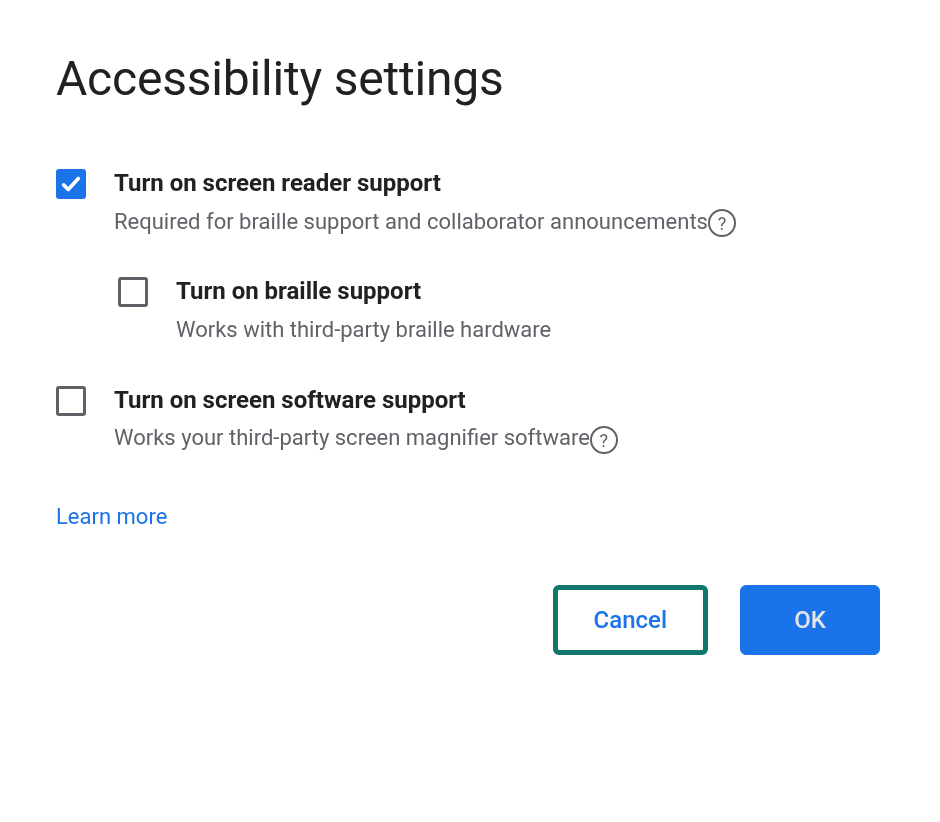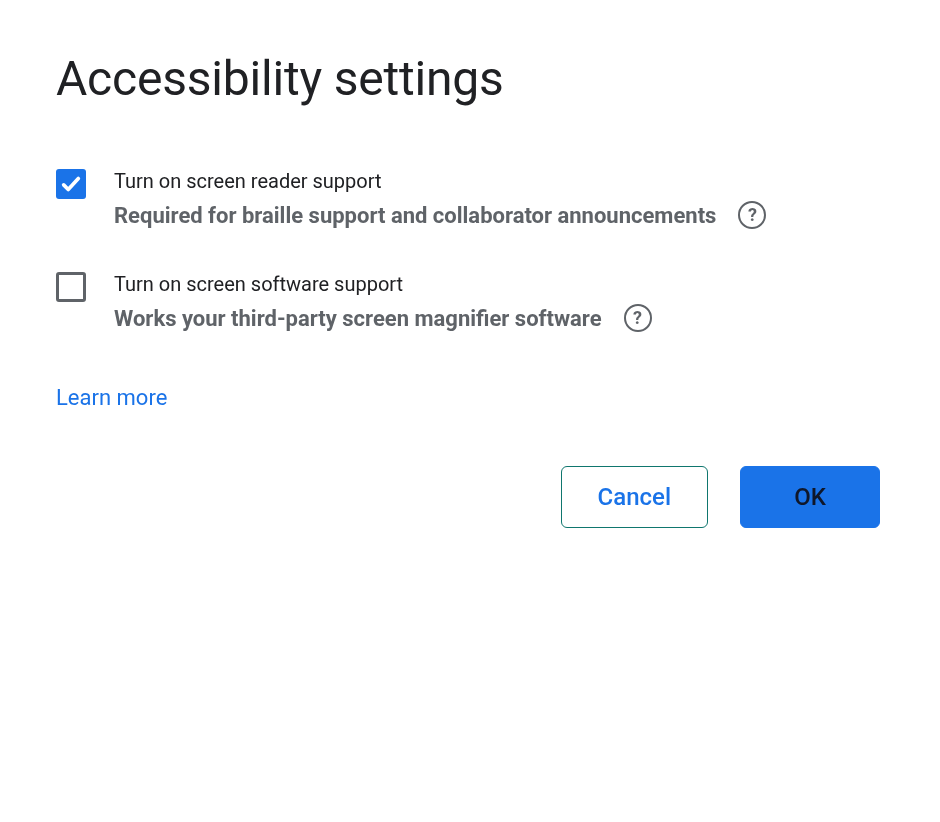--- a/index.html
+++ b/index.html
@@ -53,33 +53,33 @@
       justify-content: center;
     }
     .checkbox.checked svg {
       width: 22px;
       height: 22px;
     }
     .option-text {
       flex: 1;
     }
     .option-label {
-      font-size: 20px;
+      font-size: 24px;
       color: #202124;
       line-height: 1.4;
       margin-bottom: 6px;
+      font-weight: bold;
     }
     .option-desc {
       font-size: 22px;
       color: #5f6368;
       line-height: 1.4;
       display: flex;
-      align-items: flex-start;
-      gap: 22px;
-      font-weight: bold;
+      align-items: flex-end;
+      gap: 0;
     }
     .help-icon {
       display: inline-flex;
       align-items: center;
       justify-content: center;
       width: 28px;
       height: 28px;
       border: 2px solid #5f6368;
       border-radius: 50%;
       font-size: 18px;
@@ -107,25 +107,25 @@
       padding: 16px 36px;
       border-radius: 6px;
       cursor: pointer;
       min-width: 140px;
       text-align: center;
       font-family: inherit;
     }
     .btn-cancel {
       background: #fff;
       color: #1a73e8;
-      border: 1px solid #0f766e;
+      border: 5px solid #0f766e;
     }
     .btn-ok {
       background: #1a73e8;
-      color: #0f172a;
+      color: #e5e5e5;
       border: 1px solid #1a73e8;
     }
   </style>
 </head>
 <body>
 
 <div class="dialog">
   <h1 class="dialog-title">Accessibility settings</h1>
 
   
@@ -138,20 +138,29 @@
     <div class="option-text">
       <div class="option-label">Turn on screen reader support</div>
       <div class="option-desc">
         <span>Required for braille support and collaborator announcements</span>
         <span class="help-icon">?</span>
       </div>
     </div>
   </div>
 
   
+  <div class="option-row sub">
+    <div class="checkbox unchecked"></div>
+    <div class="option-text">
+      <div class="option-label">Turn on braille support</div>
+      <div class="option-desc">
+        <span>Works with third-party braille hardware</span>
+      </div>
+    </div>
+  </div>
 
   
 
   
   <div class="option-row">
     <div class="checkbox unchecked"></div>
     <div class="option-text">
       <div class="option-label">Turn on screen software support</div>
       <div class="option-desc">
         <span>Works your third-party screen magnifier software</span>

